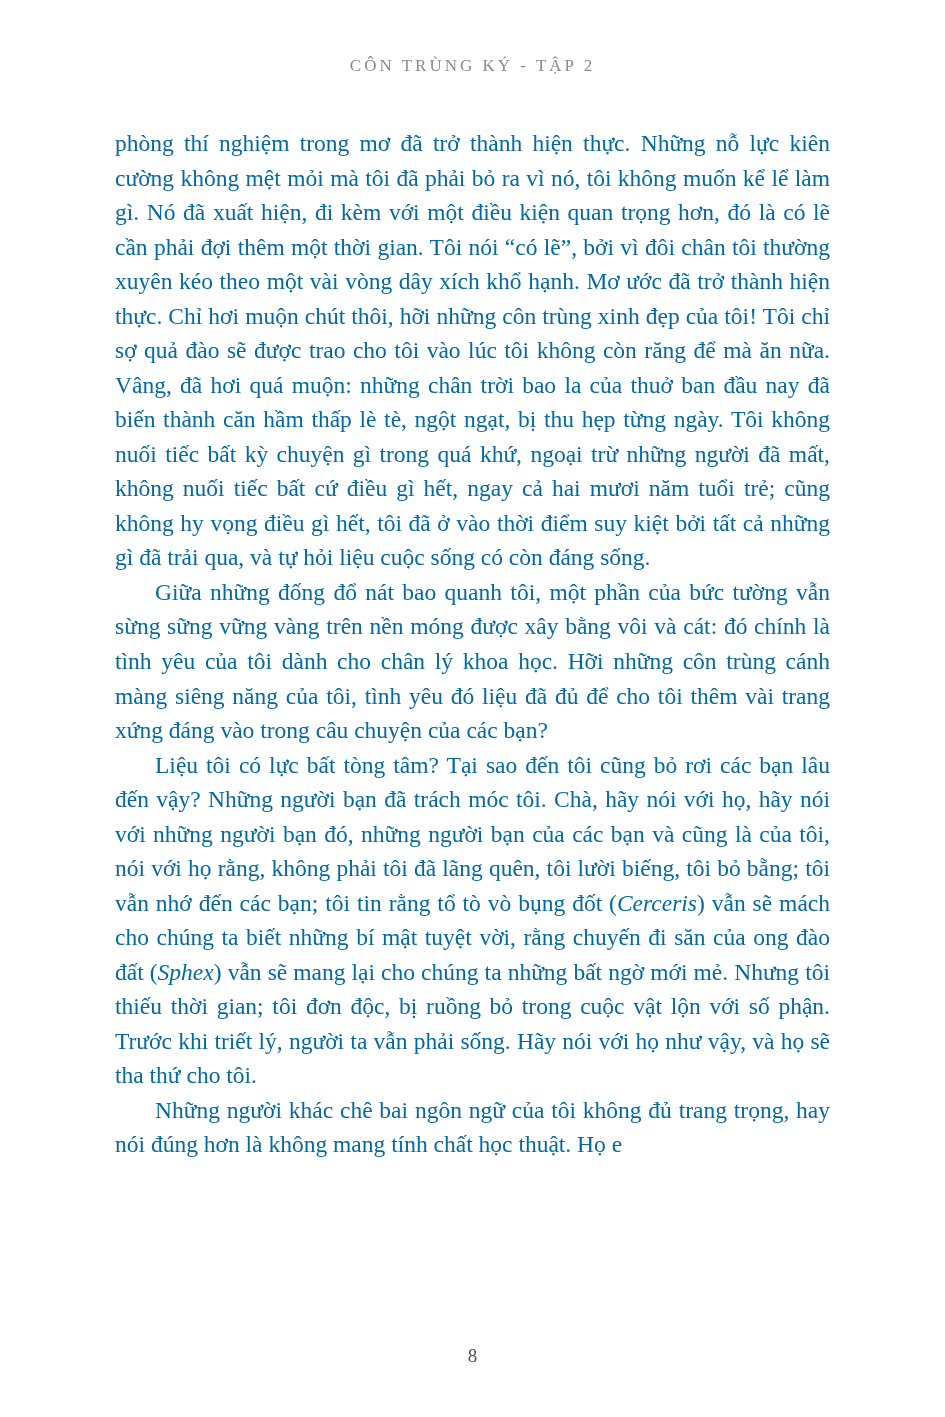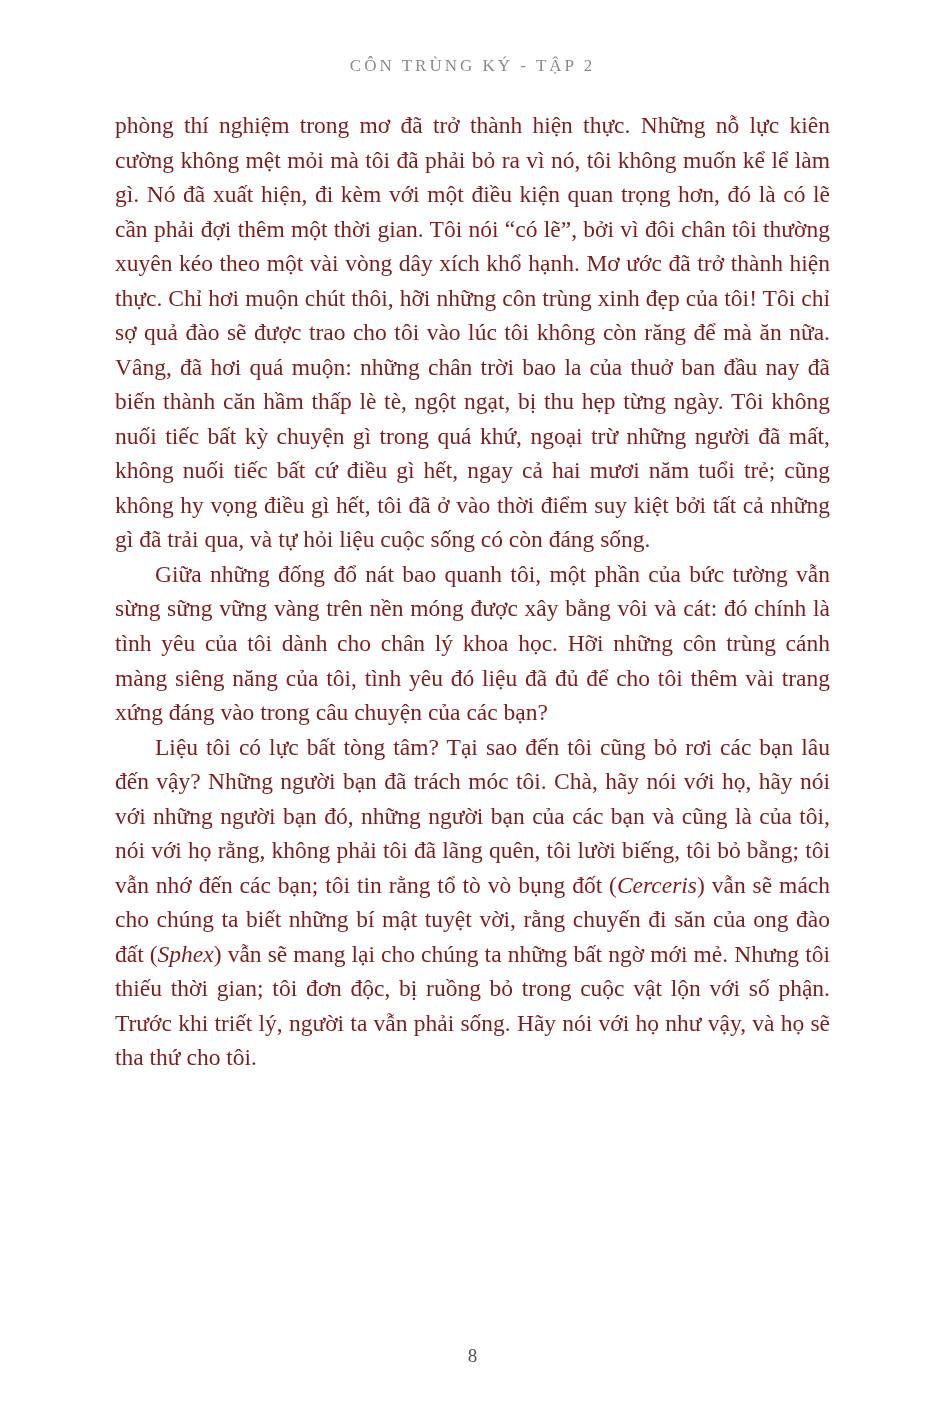--- a/index.html
+++ b/index.html
@@ -16,25 +16,25 @@
     box-sizing: border-box;
     padding: 56px 115px 0 115px;
     font-family: "Liberation Serif", serif;
     overflow: hidden;
   }
   .running-head {
     text-align: center;
     font-size: 17px;
     letter-spacing: 3px;
     color: #8a8a8a;
-    margin-bottom: 32px;
+    margin-bottom: 50px;
     font-family: "Liberation Serif", serif;
   }
   .body-text {
-    color: #7f1d1d;
+    color: #0369a1;
     font-size: 23.5px;
     line-height: 1.47;
     text-align: justify;
     text-justify: inter-word;
   }
   p.para {
     margin: 0;
     padding: 0;
   }
   p.para.indent {
@@ -55,16 +55,17 @@
 </head>
 <body>
 
 <div class="page">
   <div class="running-head">CÔN TRÙNG KÝ - TẬP 2</div>
 
   <div class="body-text">
       <p class="para"><span>phòng thí nghiệm trong mơ đã trở thành hiện thực. Những nỗ lực kiên cường không mệt mỏi mà tôi đã phải bỏ ra vì nó, tôi không muốn kể lể làm gì. Nó đã xuất hiện, đi kèm với một điều kiện quan trọng hơn, đó là có lẽ cần phải đợi thêm một thời gian. Tôi nói “có lẽ”, bởi vì đôi chân tôi thường xuyên kéo theo một vài vòng dây xích khổ hạnh. Mơ ước đã trở thành hiện thực. Chỉ hơi muộn chút thôi, hỡi những côn trùng xinh đẹp của tôi! Tôi chỉ sợ quả đào sẽ được trao cho tôi vào lúc tôi không còn răng để mà ăn nữa. Vâng, đã hơi quá muộn: những chân trời bao la của thuở ban đầu nay đã biến thành căn hầm thấp lè tè, ngột ngạt, bị thu hẹp từng ngày. Tôi không nuối tiếc bất kỳ chuyện gì trong quá khứ, ngoại trừ những người đã mất, không nuối tiếc bất cứ điều gì hết, ngay cả hai mươi năm tuổi trẻ; cũng không hy vọng điều gì hết, tôi đã ở vào thời điểm suy kiệt bởi tất cả những gì đã trải qua, và tự hỏi liệu cuộc sống có còn đáng sống.</span></p>
       <p class="para indent"><span>Giữa những đống đổ nát bao quanh tôi, một phần của bức tường vẫn sừng sững vững vàng trên nền móng được xây bằng vôi và cát: đó chính là tình yêu của tôi dành cho chân lý khoa học. Hỡi những côn trùng cánh màng siêng năng của tôi, tình yêu đó liệu đã đủ để cho tôi thêm vài trang xứng đáng vào trong câu chuyện của các bạn?</span></p>
       <p class="para indent"><span>Liệu tôi có lực bất tòng tâm? Tại sao đến tôi cũng bỏ rơi các bạn lâu đến vậy? Những người bạn đã trách móc tôi. Chà, hãy nói với họ, hãy nói với những người bạn đó, những người bạn của các bạn và cũng là của tôi, nói với họ rằng, không phải tôi đã lãng quên, tôi lười biếng, tôi bỏ bẵng; tôi vẫn nhớ đến các bạn; tôi tin rằng tổ tò vò bụng đốt (</span><em>Cerceris</em><span>) vẫn sẽ mách cho chúng ta biết những bí mật tuyệt vời, rằng chuyến đi săn của ong đào đất (</span><em>Sphex</em><span>) vẫn sẽ mang lại cho chúng ta những bất ngờ mới mẻ. Nhưng tôi thiếu thời gian; tôi đơn độc, bị ruồng bỏ trong cuộc vật lộn với số phận. Trước khi triết lý, người ta vẫn phải sống. Hãy nói với họ như vậy, và họ sẽ tha thứ cho tôi.</span></p>
+      <p class="para indent"><span>Những người khác chê bai ngôn ngữ của tôi không đủ trang trọng, hay nói đúng hơn là không mang tính chất học thuật. Họ e</span></p>
     </div>
 
   <div class="page-number">8</div>
 </div>
 
 </body></html>

